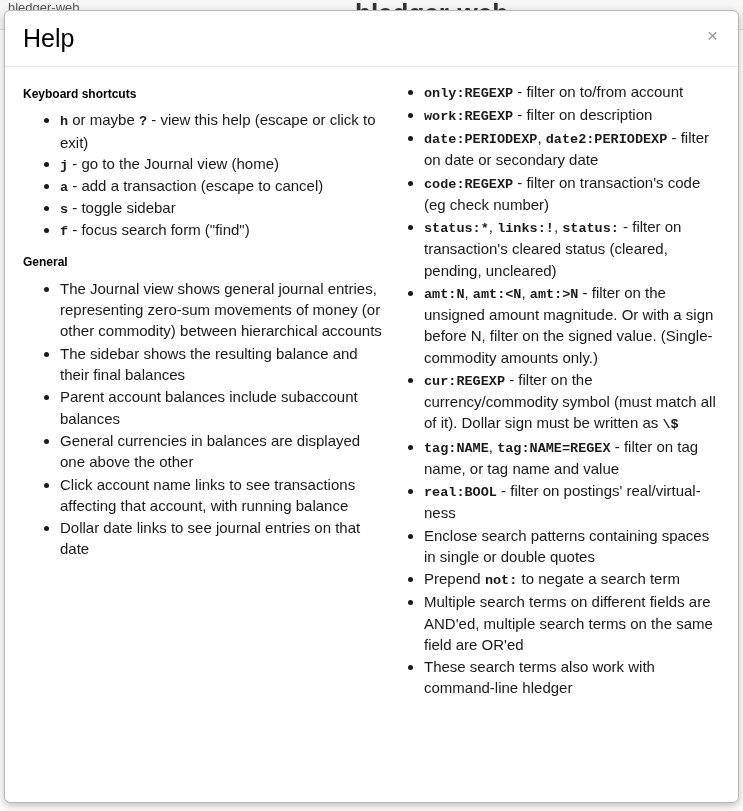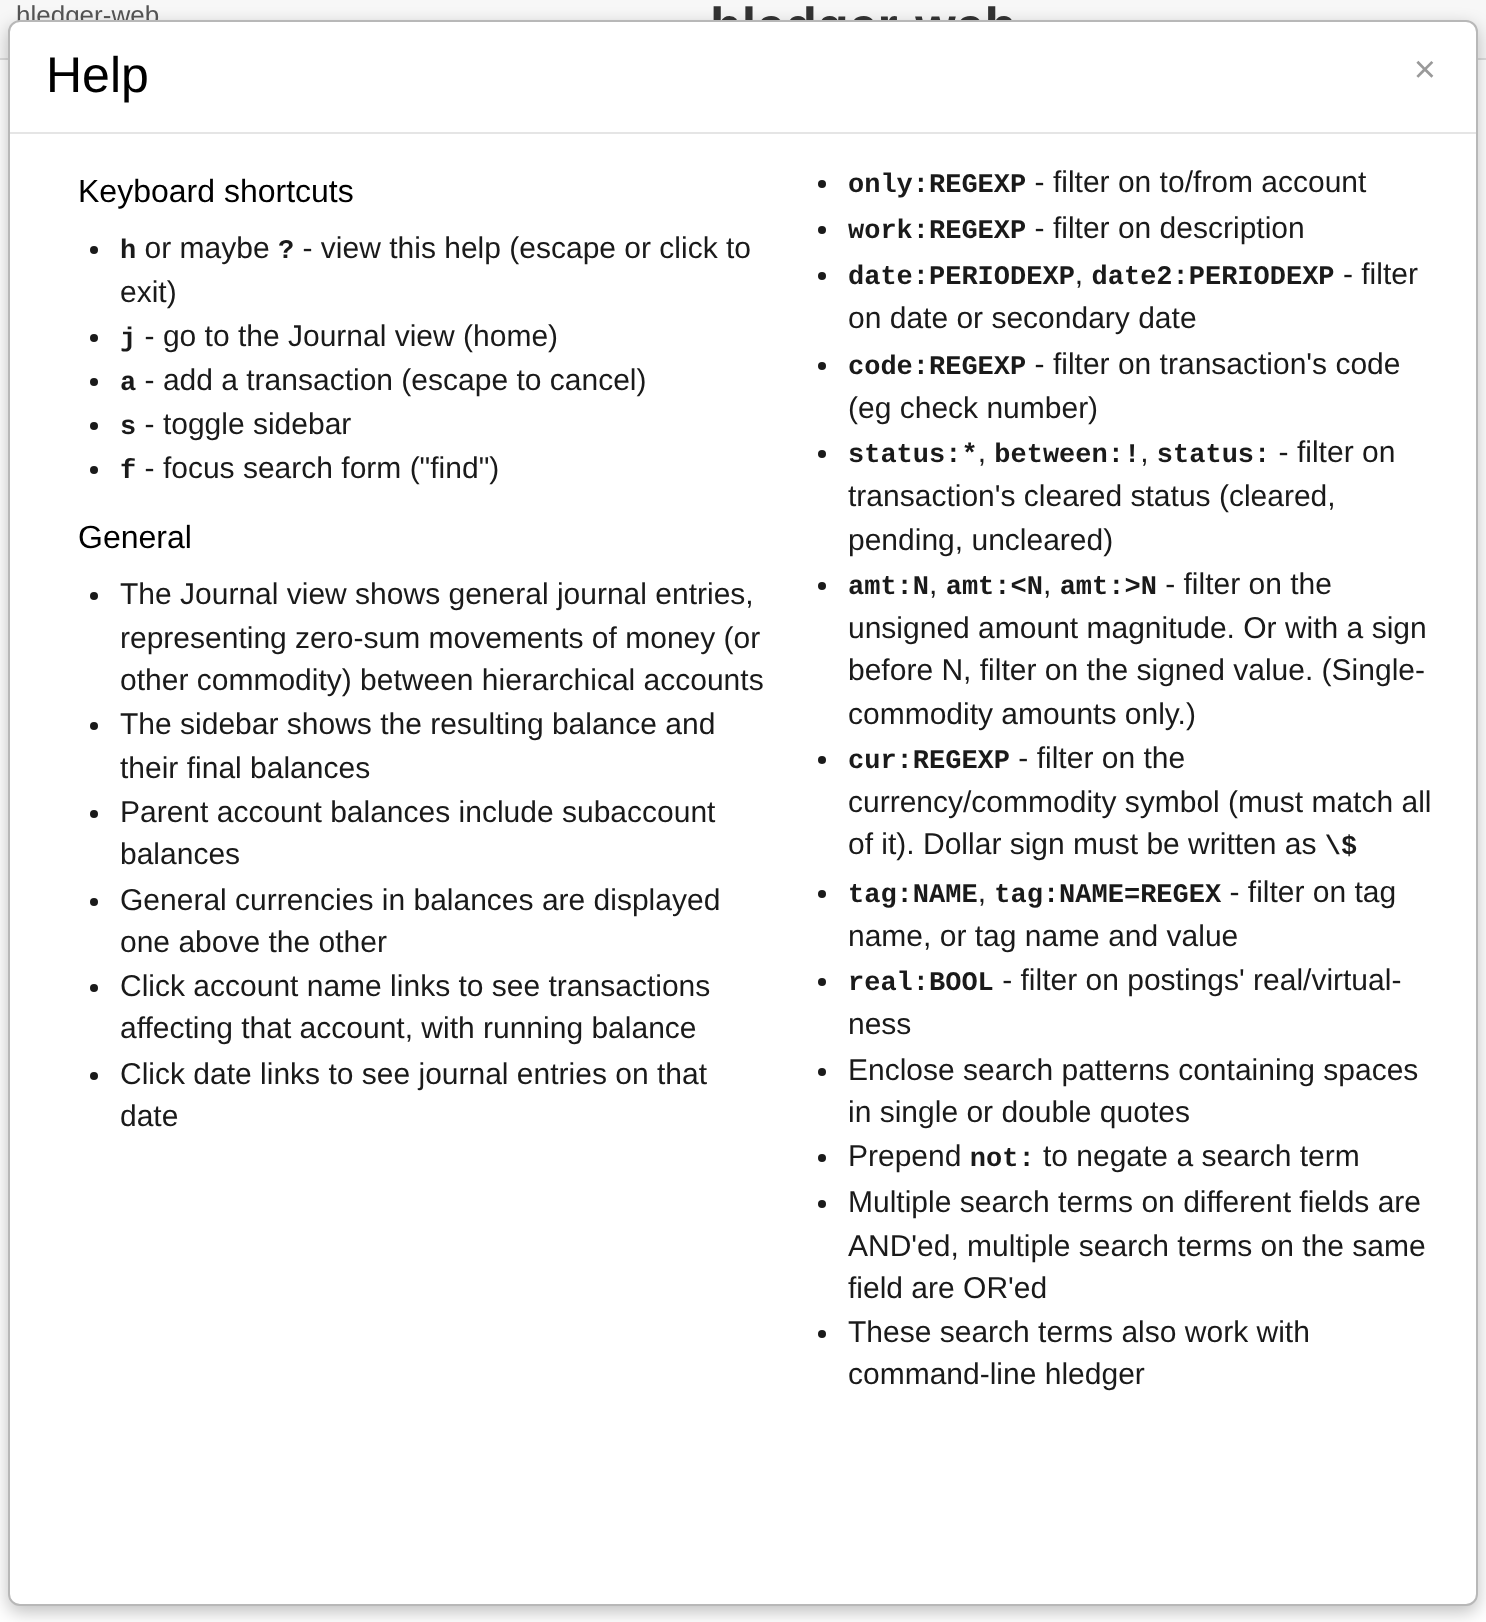--- a/index.html
+++ b/index.html
@@ -104,24 +104,24 @@
     width: 362px;
     flex: 0 0 362px;
     box-sizing: border-box;
   }
   .col-right {
     flex: 1 1 auto;
     box-sizing: border-box;
     padding-left: 2px;
   }
   h4.section {
-    font-size: 16px;
-    font-weight: normal;
+    font-size: 12px;
+    font-weight: bold;
     color: #000;
-    margin: 6px 0 8px 16px;
+    margin: 6px 0 8px 0;
     line-height: 1.2;
   }
   ul.helplist {
     margin: 0 0 14px 0;
     padding-left: 37px;
     list-style-type: disc;
   }
   ul.helplist li {
     font-size: 15px;
     line-height: 1.42;
@@ -166,32 +166,32 @@
             </ul>
         </div>
         <div>
           <h4 class="section">General</h4>
           <ul class="helplist">
               <li>The Journal view shows general journal entries, representing zero-sum movements of money (or other commodity) between hierarchical accounts</li>
               <li>The sidebar shows the resulting balance and their final balances</li>
               <li>Parent account balances include subaccount balances</li>
               <li>General currencies in balances are displayed one above the other</li>
               <li>Click account name links to see transactions affecting that account, with running balance</li>
-              <li>Click date links to see journal entries on that date</li>
+              <li>Dollar date links to see journal entries on that date</li>
             </ul>
         </div>
       </div>
       <div class="col-right">
         <div>
           <ul class="helplist">
               <li><code>only:REGEXP</code> - filter on to/from account</li>
               <li><code>work:REGEXP</code> - filter on description</li>
               <li><code>date:PERIODEXP</code>, <code>date2:PERIODEXP</code> - filter on date or secondary date</li>
               <li><code>code:REGEXP</code> - filter on transaction's code (eg check number)</li>
-              <li><code>status:*</code>, <code>between:!</code>, <code>status:</code> - filter on transaction's cleared status (cleared, pending, uncleared)</li>
+              <li><code>status:*</code>, <code>links:!</code>, <code>status:</code> - filter on transaction's cleared status (cleared, pending, uncleared)</li>
               <li><code>amt:N</code>, <code>amt:&lt;N</code>, <code>amt:&gt;N</code> - filter on the unsigned amount magnitude. Or with a sign before N, filter on the signed value. (Single-commodity amounts only.)</li>
               <li><code>cur:REGEXP</code> - filter on the currency/commodity symbol (must match all of it). Dollar sign must be written as <code>\$</code></li>
               <li><code>tag:NAME</code>, <code>tag:NAME=REGEX</code> - filter on tag name, or tag name and value</li>
               <li><code>real:BOOL</code> - filter on postings' real/virtual-ness</li>
               <li>Enclose search patterns containing spaces in single or double quotes</li>
               <li>Prepend <code>not:</code> to negate a search term</li>
               <li>Multiple search terms on different fields are AND'ed, multiple search terms on the same field are OR'ed</li>
               <li>These search terms also work with command-line hledger</li>
             </ul>
         </div>

